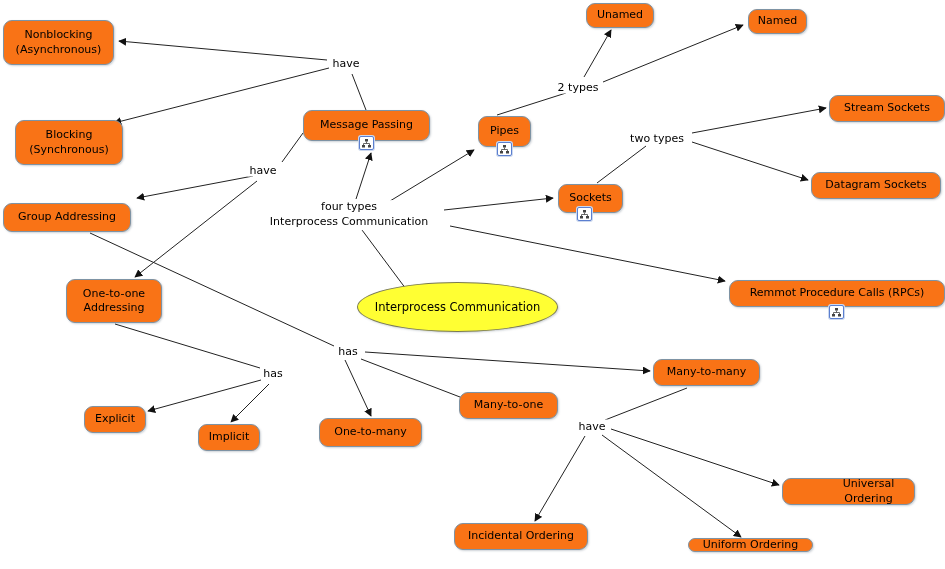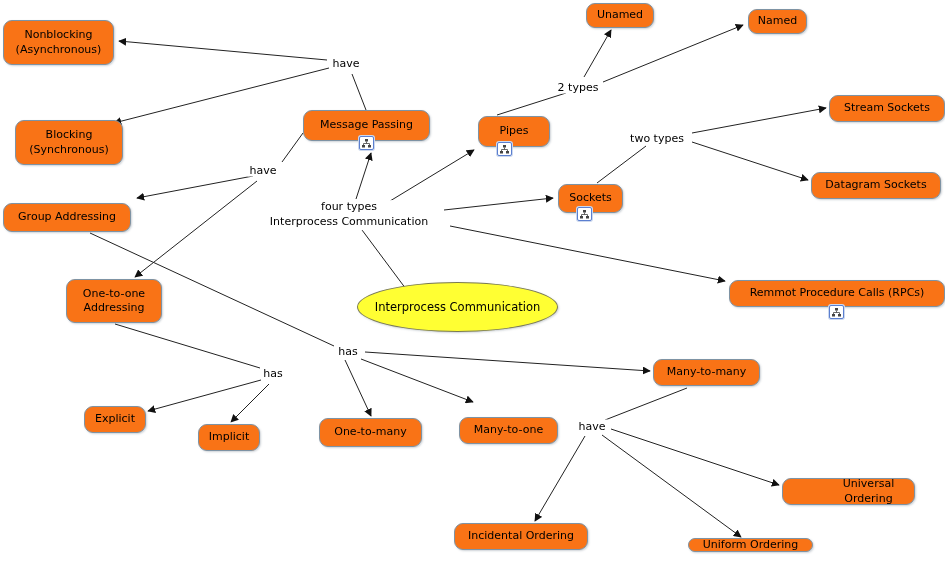--- a/index.html
+++ b/index.html
@@ -120,21 +120,21 @@
   </div>
   <div class="concept" style="left:3px;top:203px;width:128px;height:29px;">
     <span>Group Addressing</span>
   </div>
   <div class="concept" style="left:66px;top:279px;width:96px;height:44px;">
     <span>One-to-one Addressing</span>
   </div>
   <div class="concept" style="left:303px;top:110px;width:127px;height:31px;">
     <span>Message Passing</span>
   </div>
-  <div class="concept" style="left:478px;top:116px;width:72px;height:31px;">
+  <div class="concept" style="left:478px;top:116px;width:53px;height:31px;">
     <span>Pipes</span>
   </div>
   <div class="concept" style="left:586px;top:3px;width:68px;height:25px;">
     <span>Unamed</span>
   </div>
   <div class="concept" style="left:748px;top:9px;width:59px;height:25px;">
     <span>Named</span>
   </div>
   <div class="concept" style="left:829px;top:95px;width:116px;height:27px;">
     <span>Stream Sockets</span>
@@ -150,21 +150,21 @@
   </div>
   <div class="concept" style="left:84px;top:406px;width:62px;height:27px;">
     <span>Explicit</span>
   </div>
   <div class="concept" style="left:198px;top:424px;width:62px;height:27px;">
     <span>Implicit</span>
   </div>
   <div class="concept" style="left:319px;top:418px;width:103px;height:29px;">
     <span>One-to-many</span>
   </div>
-  <div class="concept" style="left:459px;top:417px;width:99px;height:27px;">
+  <div class="concept" style="left:459px;top:392px;width:99px;height:27px;">
     <span>Many-to-one</span>
   </div>
   <div class="concept" style="left:653px;top:359px;width:107px;height:27px;">
     <span>Many-to-many</span>
   </div>
   <div class="concept" style="left:782px;top:478px;width:133px;height:27px;padding-left:44px;">
     <span>Universal Ordering</span>
   </div>
   <div class="concept" style="left:688px;top:538px;width:125px;height:14px;border-radius:9px;">
     <span>Uniform Ordering</span>

